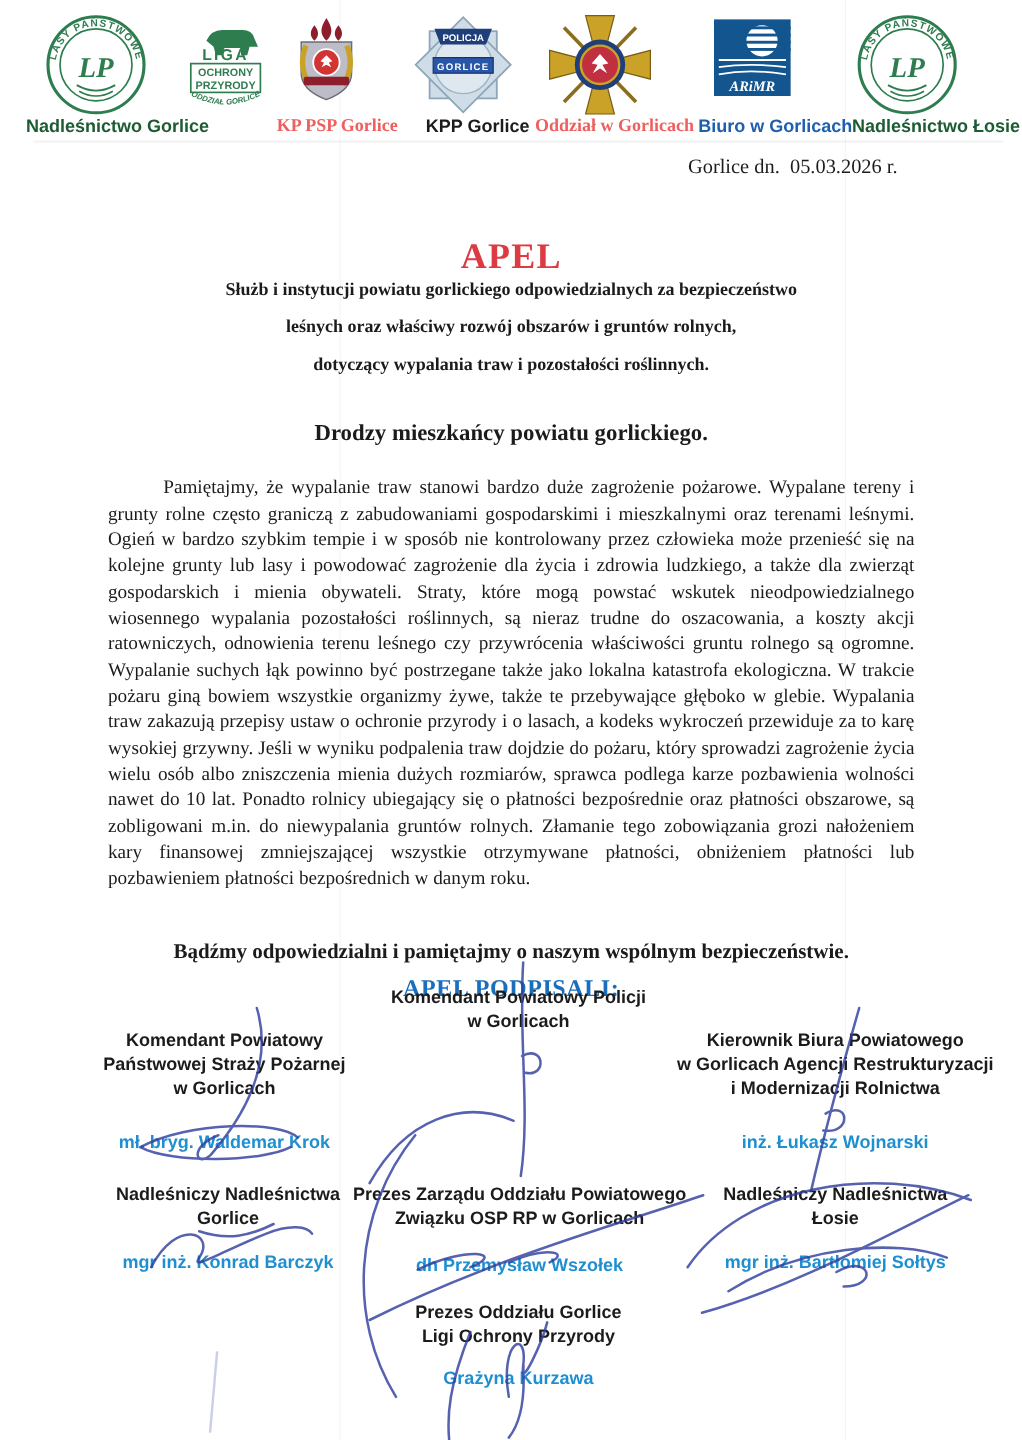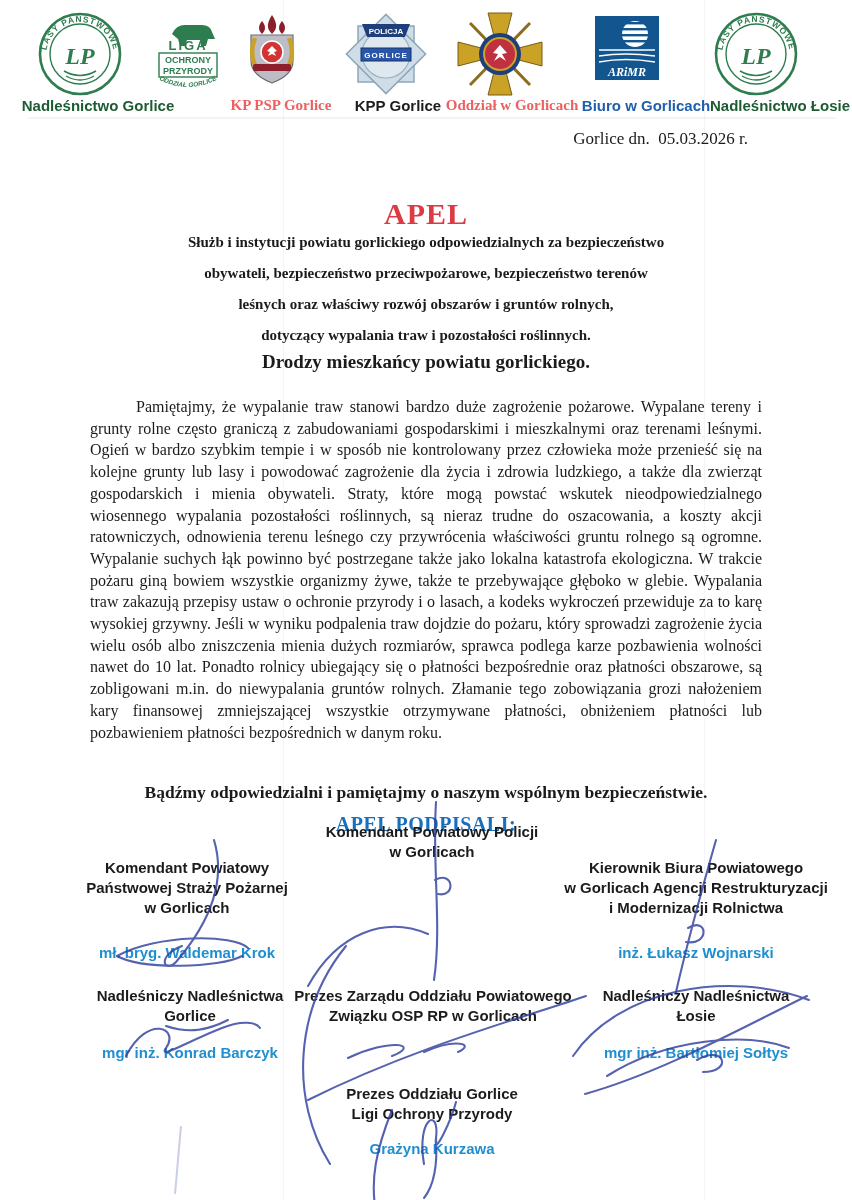--- a/index.html
+++ b/index.html
@@ -163,21 +163,20 @@
     </svg>
     <span class="logo-caption cap-green" style="left:780px">Nadleśnictwo Łosie</span>
   </div>
 
   <div class="date-line">Gorlice dn.  05.03.2026 r.</div>
 
   <div class="doc-title">APEL</div>
 
   <div class="intro">
     <div>Służb i instytucji powiatu gorlickiego odpowiedzialnych za bezpieczeństwo</div>
-    <div>obywateli, bezpieczeństwo przeciwpożarowe, bezpieczeństwo terenów</div>
     <div>leśnych oraz właściwy rozwój obszarów i gruntów rolnych,</div>
     <div>dotyczący wypalania traw i pozostałości roślinnych.</div>
   </div>
 
   <div class="salutation">Drodzy mieszkańcy powiatu gorlickiego.</div>
 
   <div class="body-par">Pamiętajmy, że wypalanie traw stanowi bardzo duże zagrożenie pożarowe. Wypalane tereny i grunty rolne często graniczą z zabudowaniami gospodarskimi i mieszkalnymi oraz terenami leśnymi. Ogień w bardzo szybkim tempie i w sposób nie kontrolowany przez człowieka może przenieść się na kolejne grunty lub lasy i powodować zagrożenie dla życia i zdrowia ludzkiego, a także dla zwierząt gospodarskich i mienia obywateli. Straty, które mogą powstać wskutek nieodpowiedzialnego wiosennego wypalania pozostałości roślinnych, są nieraz trudne do oszacowania, a koszty akcji ratowniczych, odnowienia terenu leśnego czy przywrócenia właściwości gruntu rolnego są ogromne. Wypalanie suchych łąk powinno być postrzegane także jako lokalna katastrofa ekologiczna. W trakcie pożaru giną bowiem wszystkie organizmy żywe, także te przebywające głęboko w glebie. Wypalania traw zakazują przepisy ustaw o ochronie przyrody i o lasach, a kodeks wykroczeń przewiduje za to karę wysokiej grzywny. Jeśli w wyniku podpalenia traw dojdzie do pożaru, który sprowadzi zagrożenie życia wielu osób albo zniszczenia mienia dużych rozmiarów, sprawca podlega karze pozbawienia wolności nawet do 10 lat. Ponadto rolnicy ubiegający się o płatności bezpośrednie oraz płatności obszarowe, są zobligowani m.in. do niewypalania gruntów rolnych. Złamanie tego zobowiązania grozi nałożeniem kary finansowej zmniejszającej wszystkie otrzymywane płatności, obniżeniem płatności lub pozbawieniem płatności bezpośrednich w danym roku.</div>
 
   <div class="closing">Bądźmy odpowiedzialni i pamiętajmy o naszym wspólnym bezpieczeństwie.</div>
 
@@ -222,20 +221,21 @@
     <div class="sig-name" style="top:58px">mgr inż. Konrad Barczyk</div>
     <svg class="ink" style="left:0;top:-16px" width="240" height="120" viewBox="0 0 240 120">
       <path d="M56,86 C78,44 110,58 96,78 C88,90 116,72 152,58 C172,50 186,52 190,58"></path>
       <path d="M96,56 C120,64 138,60 158,50"></path>
     </svg>
   </div>
 
   <div class="sig" style="left:288px;top:986px;width:290px">
     <div class="sig-title">Prezes Zarządu Oddziału Powiatowego</div>
     <div class="sig-title">Związku OSP RP w Gorlicach</div>
+    <div class="sig-name" style="top:60px">dh Przemysław Wszołek</div>
     <svg class="ink" style="left:-16px;top:-46px" width="320" height="280" viewBox="0 0 320 280">
       <path d="M74,6 C22,70 18,160 58,224"></path>
       <path d="M76,118 C118,98 150,104 120,116"></path>
       <path d="M152,112 C184,98 204,104 186,112"></path>
       <path d="M36,160 C140,108 250,78 314,56"></path>
       <path d="M120,170 C104,210 98,240 104,272"></path>
     </svg>
   </div>
 
   <div class="sig" style="left:576px;top:986px;width:240px">

